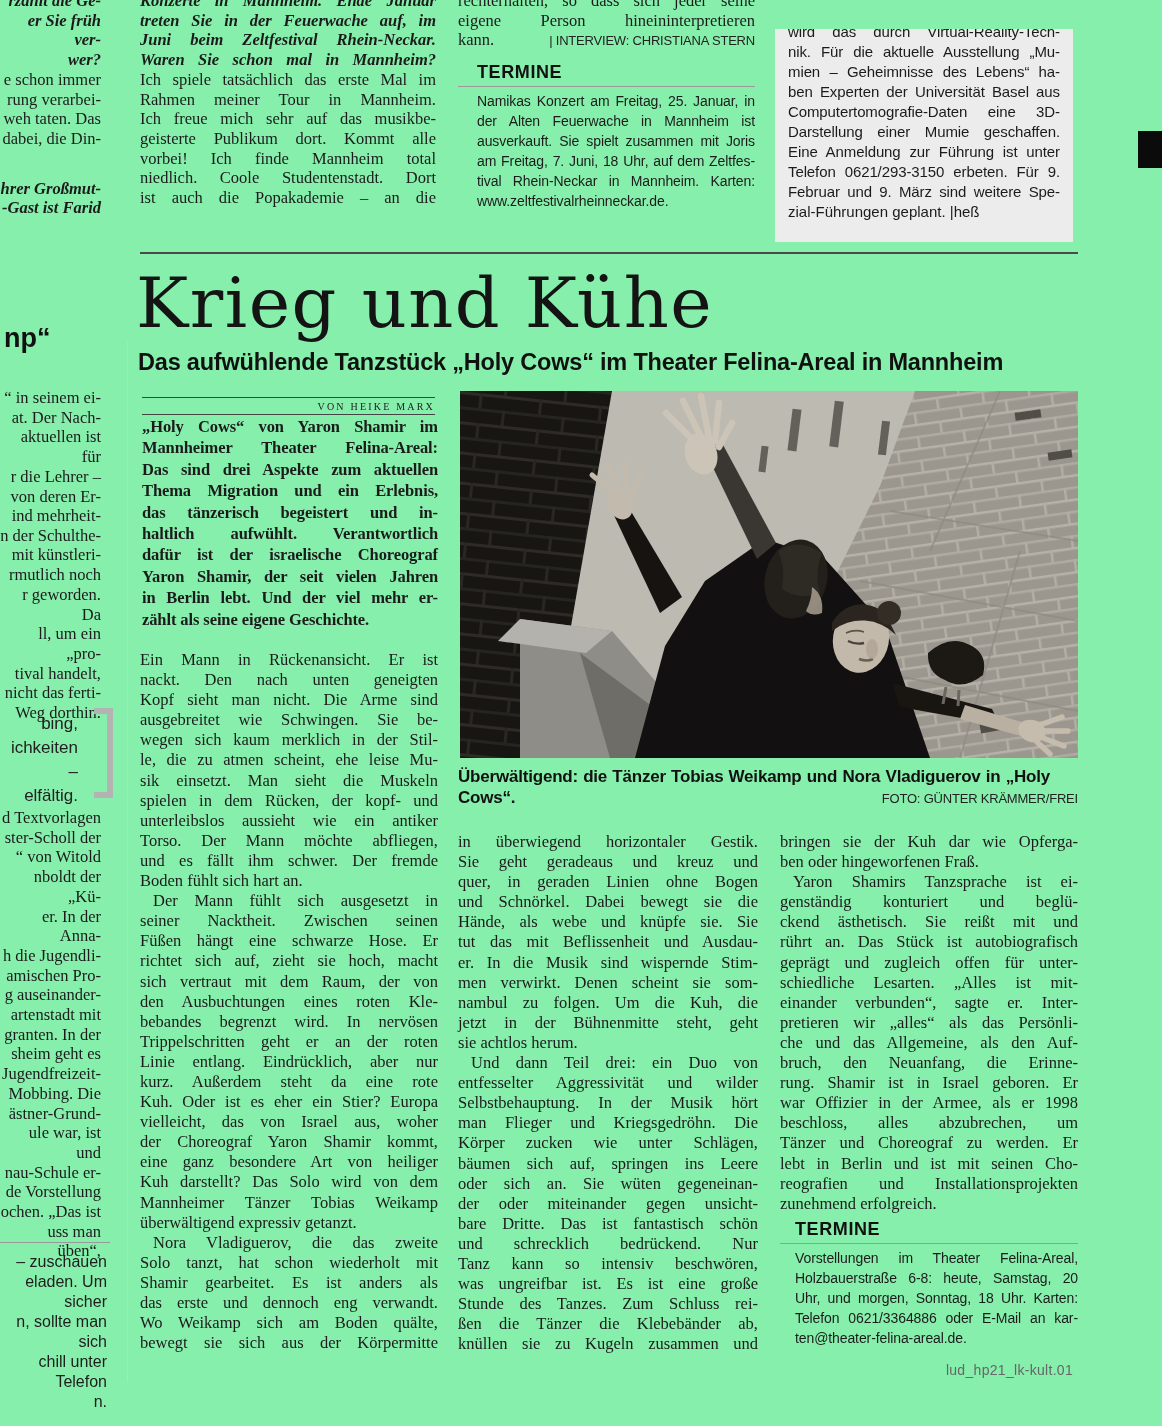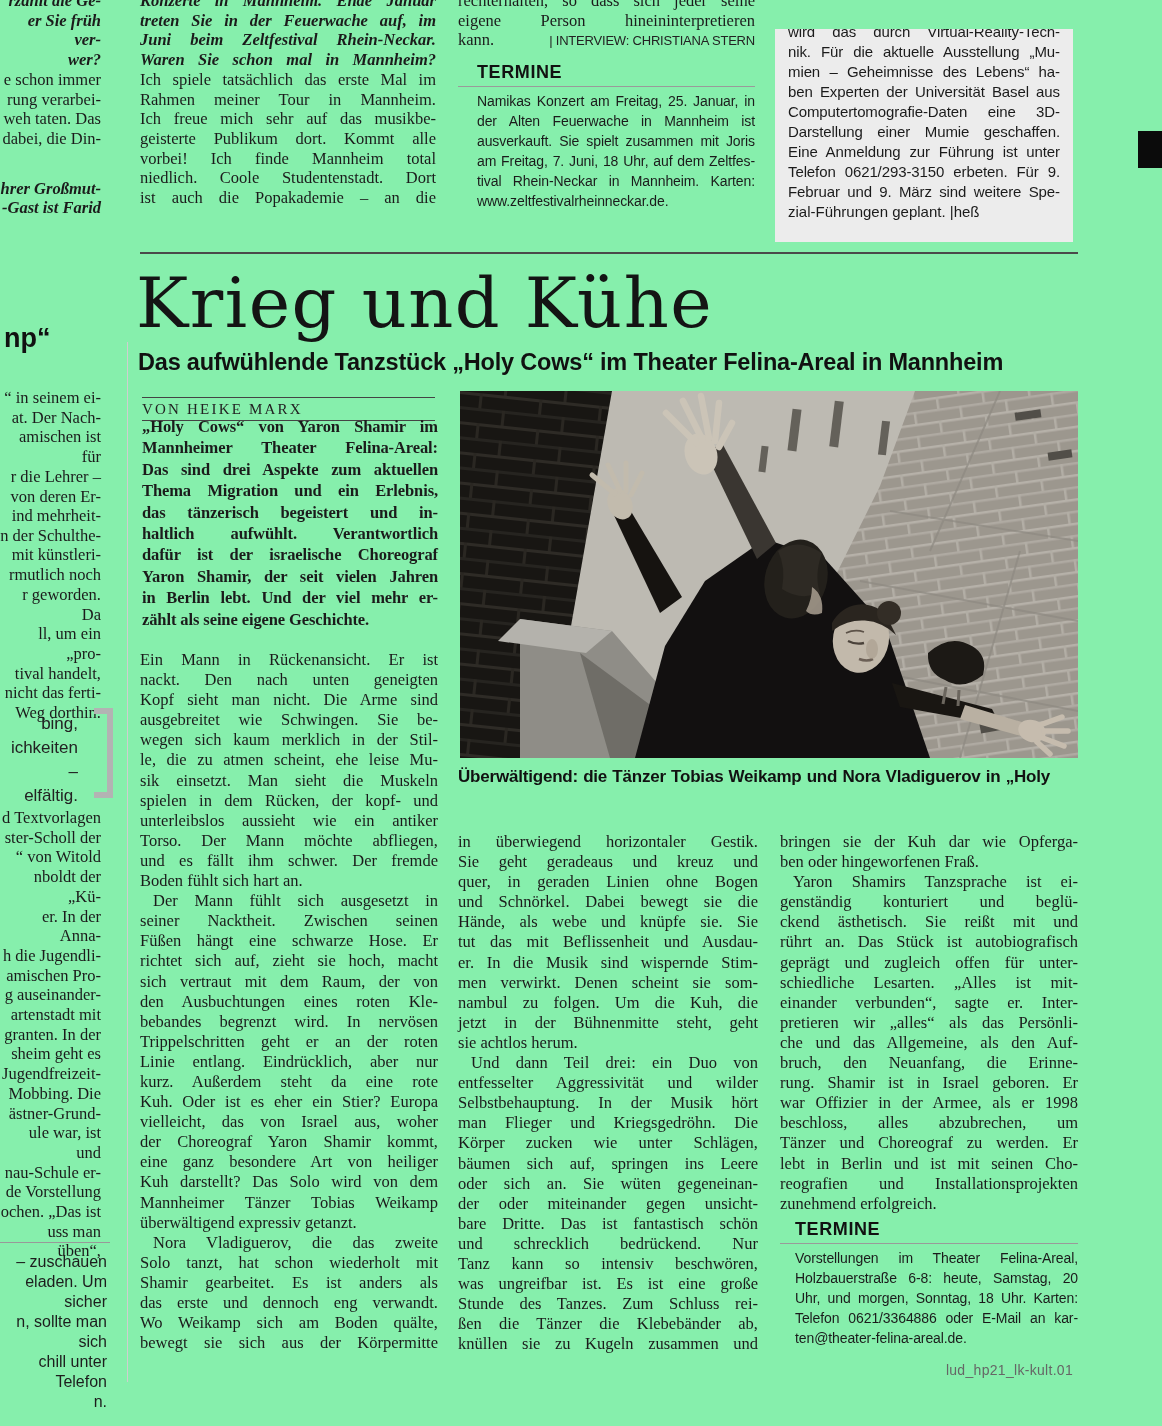--- a/index.html
+++ b/index.html
@@ -19,21 +19,21 @@
   .termine-head{font-family:"Liberation Sans",sans-serif;font-weight:bold;font-size:18px;letter-spacing:.6px;color:#111;}
   .termine-rule{border-top:1.5px solid #9a9a9a;margin:3px 0 5px 0;}
   .termine-lines .jline{font-family:"Liberation Sans",sans-serif;font-size:14px;line-height:19.9px;letter-spacing:-.1px;}
   .mummy{background:#ececec;overflow:hidden;margin-top:29px;}
   .mummy-inner{margin-top:-7px;padding:0 13px;}
   .mummy-inner .jline{font-family:"Liberation Sans",sans-serif;font-size:15px;line-height:20px;letter-spacing:-.1px;}
   .mummy-last{font-family:"Liberation Sans",sans-serif;font-size:15px;line-height:20px;}
   .credit-line{font-family:"Liberation Sans",sans-serif;font-size:13px;letter-spacing:-.2px;color:#222;}
   .headline{font-family:"DejaVu Serif",serif;font-size:70px;letter-spacing:1.5px;color:#141414;white-space:nowrap;}
   .subhead{font-family:"Liberation Sans",sans-serif;font-weight:bold;font-size:23.5px;letter-spacing:-.2px;color:#111;white-space:nowrap;}
-  .byline-box{border-top:1.3px solid #444;border-bottom:1.3px solid #444;text-align:left;font-size:15px;letter-spacing:2.2px;padding:3px 0 2px 0;color:#222;}
+  .byline-box{border-top:1.3px solid #444;border-bottom:1.3px solid #444;text-align:right;font-size:10px;letter-spacing:2.2px;padding:3px 0 2px 0;color:#222;}
   .intro .jline{font-weight:bold;font-size:16.5px;line-height:21.4px;letter-spacing:-.1px;}
   .caption-bold{font-family:"Liberation Sans",sans-serif;font-weight:bold;font-size:17px;letter-spacing:-.2px;line-height:21px;color:#111;}
   .caption-row{display:flex;justify-content:space-between;align-items:baseline;}
   .rule-h{background:#3a3a3a;}
   .rule-light{background:#cfcfcf;}
   .quoteline{font-family:"Liberation Sans",sans-serif;font-size:17px;line-height:24px;color:#222;}
   .noteline{font-family:"Liberation Sans",sans-serif;font-size:16px;line-height:20px;color:#1d1d1d;}
   .np-frag{font-family:"Liberation Sans",sans-serif;font-weight:bold;font-size:27px;color:#111;}
   .slug{font-family:"Liberation Sans",sans-serif;font-size:14px;color:#666;text-align:right;letter-spacing:.3px;}
   .quote-bracket{border-top:6px solid #b3b3b3;border-bottom:6px solid #b3b3b3;border-right:6px solid #b3b3b3;}
@@ -119,21 +119,21 @@
       <div class="mummy-last">zial-Führungen geplant. |heß</div>
     </div>
   </div>
 
   <div class="abs" style="left:1138px;top:131px;width:24px;height:37px;background:#0b0b0b;"></div>
 
   <div class="abs np-frag" style="left:4px;top:323px;">np“</div>
   <div class="abs frag-col" style="left:0;top:388px;width:101px;">
       <div class="frag">“ in seinem ei-</div>
       <div class="frag">at. Der Nach-</div>
-      <div class="frag">amischen ist für</div>
+      <div class="frag">aktuellen ist für</div>
       <div class="frag">r die Lehrer –</div>
       <div class="frag">von deren Er-</div>
     </div>
   <div class="abs frag-col" style="left:0;top:712px;width:78px;">
       <div class="quoteline">bing,</div>
       <div class="quoteline">ichkeiten –</div>
       <div class="quoteline">elfältig.</div>
     </div>
   <div class="abs frag-col" style="left:0;top:506px;width:101px;">
       <div class="frag">ind mehrheit-</div>
@@ -385,20 +385,24 @@
       <path d="M468,262 q22,-20 44,-7 q16,9 11,29 q-20,16 -38,5 q-18,-7 -17,-27 Z" fill="#1c1915"></path>
       <g stroke="#6b665e" stroke-width="3">
         <line x1="486" y1="296" x2="483" y2="313"></line>
         <line x1="499" y1="299" x2="498" y2="315"></line>
       </g>
     </svg>
   </div>
 
   <div class="abs" style="left:458px;top:766px;width:594px;">
     <div class="caption-bold jline" style="width:592px;">Überwältigend: die Tänzer Tobias Weikamp und Nora Vladiguerov in „Holy</div>
+    <div class="caption-row" style="width:620px;">
+      <span class="caption-bold">Cows“.</span>
+      <span class="credit-line">FOTO: GÜNTER KRÄMMER/FREI</span>
+    </div>
   </div>
 
   <div class="abs" style="left:780px;top:1219px;width:298px;">
     <div class="termine-head" style="padding-left:15px;">TERMINE</div>
     <div class="termine-rule"></div>
     <div class="termine-lines" style="padding-left:15px;">
         <div class="jline">Vorstellungen im Theater Felina-Areal,</div>
         <div class="jline">Holzbauerstraße 6-8: heute, Samstag, 20</div>
         <div class="jline">Uhr, und morgen, Sonntag, 18 Uhr. Karten:</div>
         <div class="jline">Telefon 0621/3364886 oder E-Mail an kar-</div>

